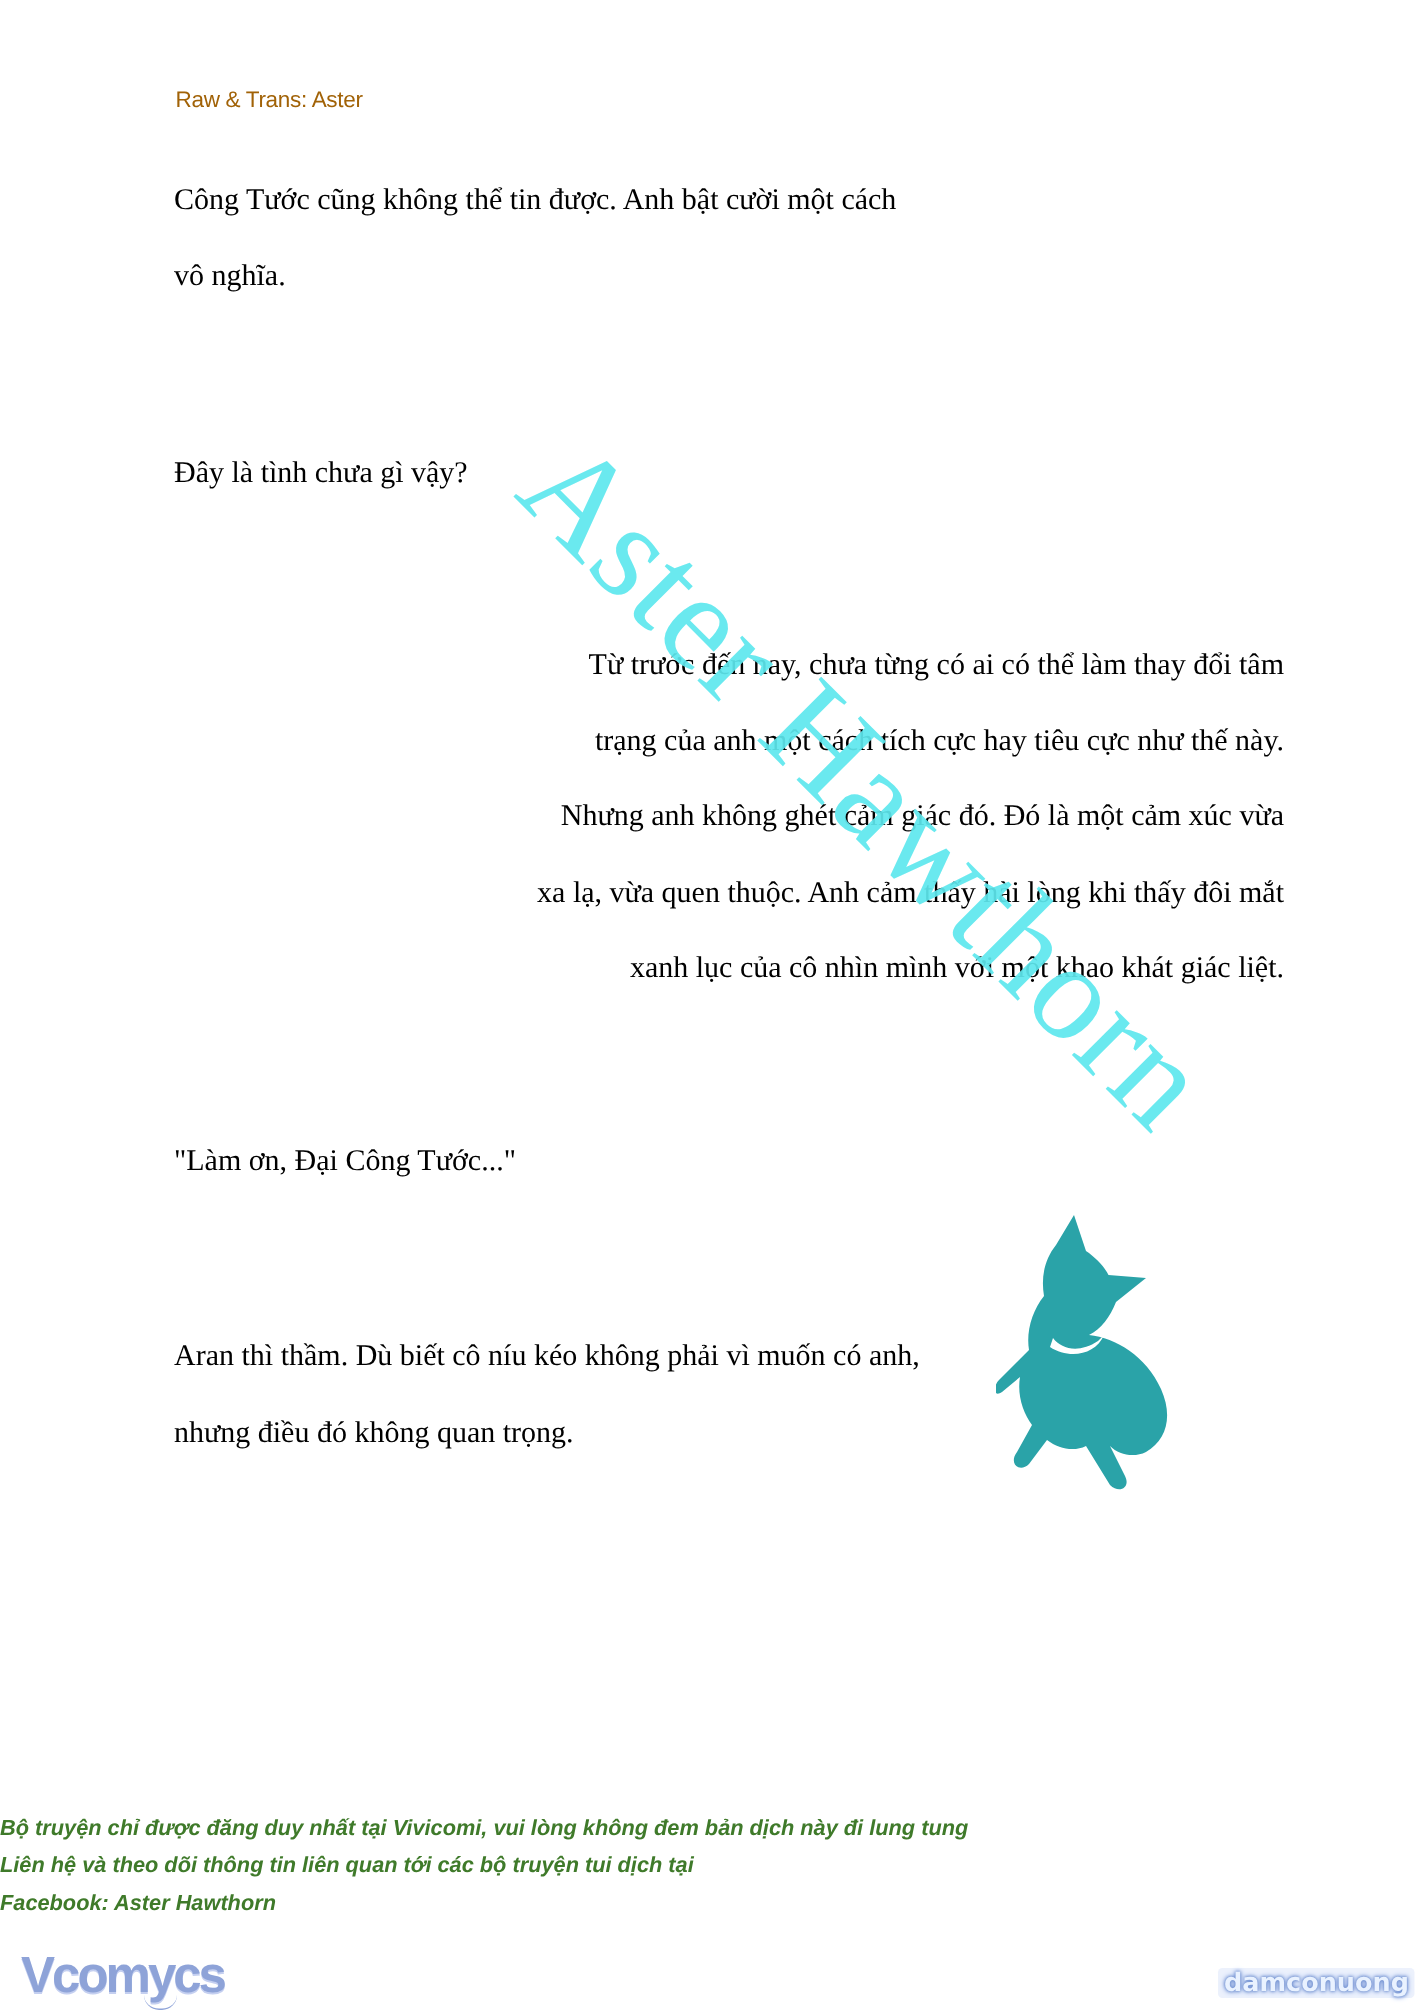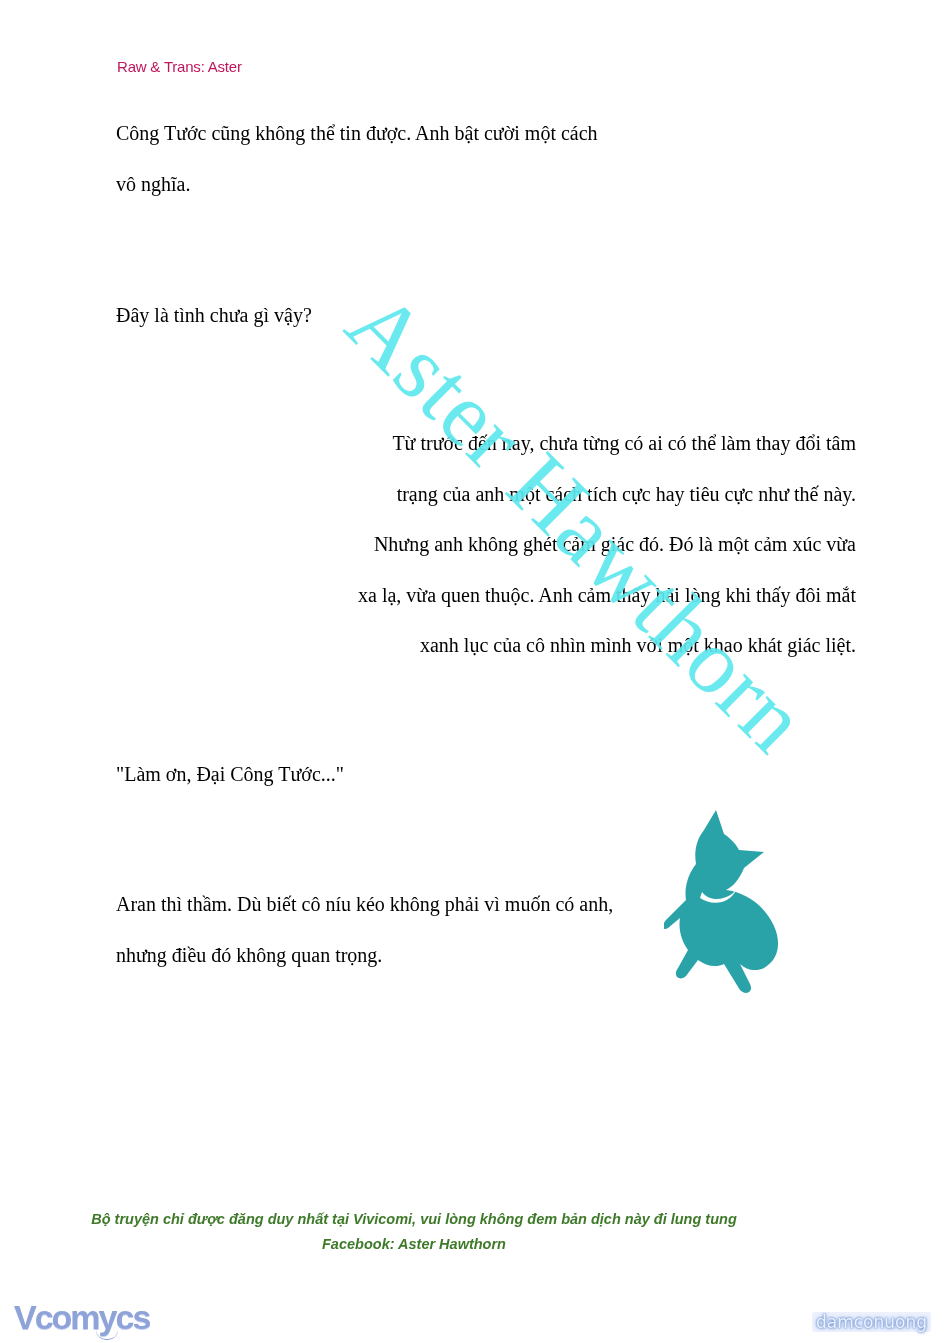--- a/index.html
+++ b/index.html
@@ -1,21 +1,21 @@
 <!DOCTYPE html>
 <html><head>
   <meta charset="utf-8">
   <style>
     * { margin: 0; padding: 0; box-sizing: border-box; }
     html, body { width: 950px; height: 1343px; background: #ffffff; overflow: hidden; }
     body { position: relative; font-family: "Liberation Serif", serif; color: #000; }
 
     .header-credit {
       position: absolute; left: 117px; top: 58px;
-      font-family: "Liberation Sans", sans-serif; font-size: 15px; color: #be185d;
+      font-family: "Liberation Sans", sans-serif; font-size: 15px; color: #a16207;
       letter-spacing: -0.2px;
     }
 
     .page-content { position: absolute; left: 116px; top: 0; width: 740px; }
     .para {
       position: absolute; left: 0; width: 740px;
       font-size: 20px; line-height: 50.5px; color: #000;
       white-space: nowrap;
     }
     .para span { display: block; }
@@ -27,39 +27,39 @@
       transform-origin: 0 0;
       transform: rotate(45deg) translate(0, -430px);
       white-space: nowrap; letter-spacing: 1px; font-weight: normal;
       pointer-events: none;
     }
 
     .cat { position: absolute; left: 664px; top: 808px; width: 122px; height: 186px; }
 
     .footer-notice {
       position: absolute; left: 0; width: 828px; top: 1207px;
-      text-align: center; font-family: "Liberation Sans", sans-serif;
+      text-align: left; font-family: "Liberation Sans", sans-serif;
       font-style: italic; font-weight: bold; font-size: 14.5px; color: #3f7a2a;
       line-height: 25px;
     }
 
     .vcomycs-logo {
       position: absolute; left: 14px; top: 1298px;
       font-family: "Liberation Sans", sans-serif; font-weight: bold;
       font-size: 34px; letter-spacing: -2px; color: #8ea3d8;
       text-shadow: 0 1px 0 #c4cff0;
     }
     .vcomycs-logo .swirl {
       position: absolute; left: 82px; top: 32px; width: 22px; height: 10px;
       border-bottom: 1.5px solid #8ea3d8; border-radius: 0 0 12px 12px;
     }
 
     .damconuong-logo {
       position: absolute; left: 812px; top: 1312px;
-      font-family: "DejaVu Sans", sans-serif; font-size: 17px; font-weight: normal;
+      font-family: "DejaVu Sans", sans-serif; font-size: 17px; font-weight: bold;
       color: #e9f2ff; letter-spacing: 0px;
       text-shadow: 0 0 2px #6f8fd0, 0 0 3px #6f8fd0, 0 0 4px #9bb5ea;
       background: rgba(200,215,245,0.35); padding: 0 4px; border-radius: 3px;
     }
   </style>
 </head>
 <body>
 
 <div class="header-credit">Raw &amp; Trans: Aster</div>
 
@@ -112,20 +112,21 @@
     C -2 124, -2 116, 2 112
     L 22 92
     C 20 80, 24 66, 32 56
     C 30 44, 32 32, 40 22
     Z"></path>
   <path fill="#ffffff" d="M 38 84 C 44 92, 56 94, 68 86 L 72 82 C 66 96, 48 98, 36 90 Z"></path>
 </svg>
 
 <div class="footer-notice">
   <div>Bộ truyện chỉ được đăng duy nhất tại Vivicomi, vui lòng không đem bản dịch này đi lung tung</div>
+  <div>Liên hệ và theo dõi thông tin liên quan tới các bộ truyện tui dịch tại</div>
   <div>Facebook: Aster Hawthorn</div>
 </div>
 
 <div class="vcomycs-logo">
   <span>Vcomycs</span>
   <span class="swirl"></span>
 </div>
 
 <div class="damconuong-logo">damconuong</div>
 

